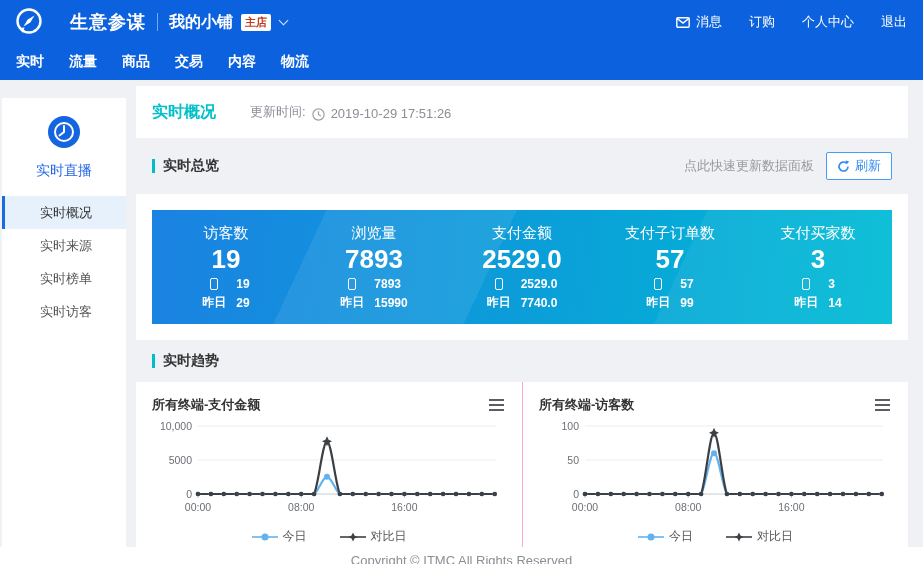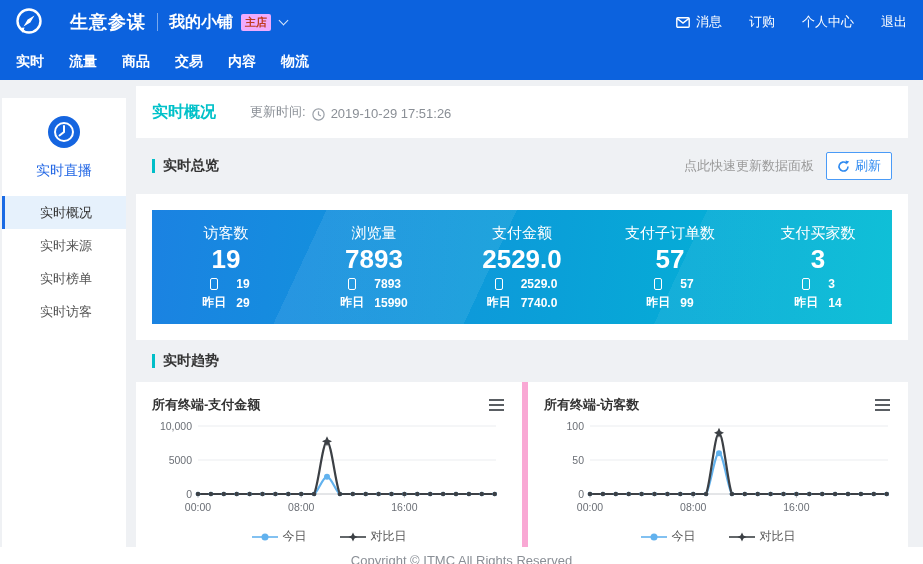--- a/index.html
+++ b/index.html
@@ -5,21 +5,21 @@
   *{box-sizing:border-box;margin:0;padding:0}
   html,body{width:923px;height:564px;overflow:hidden}
   body{position:relative;background:#eff1f4;font-family:"Liberation Sans","DejaVu Sans",sans-serif;color:#333}
 
   
   .topbar{position:absolute;top:0;left:0;right:0;height:80px;background:#0c62de;color:#fff;z-index:5}
   .row1{display:flex;align-items:center;height:44px;padding:0 14px}
   .brand{font-size:18px;font-weight:bold;margin-left:26px;letter-spacing:1px}
   .brand-divider{width:1px;height:18px;background:rgba(255,255,255,.45);margin:0 11px}
   .shop{font-size:16px;font-weight:bold}
-  .badge{background:#f0abfc;color:#c03a1e;font-size:11px;line-height:1;padding:3px 4px;border-radius:2px;margin-left:8px;font-weight:bold}
+  .badge{background:#ffffff;color:#c03a1e;font-size:11px;line-height:1;padding:3px 4px;border-radius:2px;margin-left:8px;font-weight:bold}
   .chev{width:7px;height:7px;border-right:1.6px solid #d9e7fb;border-bottom:1.6px solid #d9e7fb;transform:rotate(45deg);margin-left:9px;margin-top:-4px}
   .top-right{margin-left:auto;display:flex;align-items:center;gap:27px;font-size:13px;padding-right:2px}
   .top-right .itm{display:flex;align-items:center;gap:6px;cursor:pointer}
   .row2{display:flex;align-items:center;gap:25px;height:36px;padding:0 16px;font-size:14px;font-weight:bold}
   .nav-itm{cursor:pointer}
 
   
   .sidebar{position:absolute;top:98px;left:2px;width:124px;bottom:0;background:#fff}
   .side-group{text-align:center;padding-top:16px;cursor:pointer}
   .side-group-label{color:#2468e5;font-size:14px;margin-top:8px}
@@ -48,21 +48,21 @@
     background:linear-gradient(115deg,rgba(255,255,255,0) 22%,rgba(255,255,255,.08) 22%,rgba(255,255,255,.08) 46%,rgba(255,255,255,0) 46%,rgba(255,255,255,0) 70%,rgba(255,255,255,.06) 70%)}
   .stat{flex:1;text-align:center;position:relative;padding-top:14px}
   .stat-title{font-size:15px}
   .stat-value{font-size:26px;font-weight:bold;line-height:32px}
   .stat-sub{display:inline-grid;grid-template-columns:auto auto;column-gap:10px;row-gap:3px;font-size:12px;font-weight:bold;margin-top:2px;justify-items:start;align-items:center;text-align:left}
   .phone{width:8px;height:12px;border:1.5px solid #fff;border-radius:2px;display:inline-block;justify-self:center}
 
   
   .charts-card{height:177px;display:flex}
   .chart-box{width:50%;padding:12px 16px 0}
-  .chart-box + .chart-box{border-left:6px solid #f9a8d4}
+  .chart-box + .chart-box{border-left:1px solid #f9a8d4}
   .chart-head{display:flex;align-items:center;justify-content:space-between;height:22px}
   .chart-title{font-size:13px;font-weight:bold;color:#333}
   .hamburger{display:inline-block;cursor:pointer;padding:2px}
   .hamburger i{display:block;width:15px;height:2px;background:#5a5e63;margin:3px 0}
   svg.plot{display:block;margin-top:0}
   .legend{display:flex;justify-content:center;gap:33px;align-items:center;font-size:12px;color:#555}
   .lg-item{display:flex;align-items:center;gap:5px;cursor:pointer}
 
   
   .footer{position:absolute;left:0;right:0;top:547px;height:17px;background:#fff;text-align:center;color:#8a8f96;font-size:13px;padding-top:6px;overflow:hidden}

